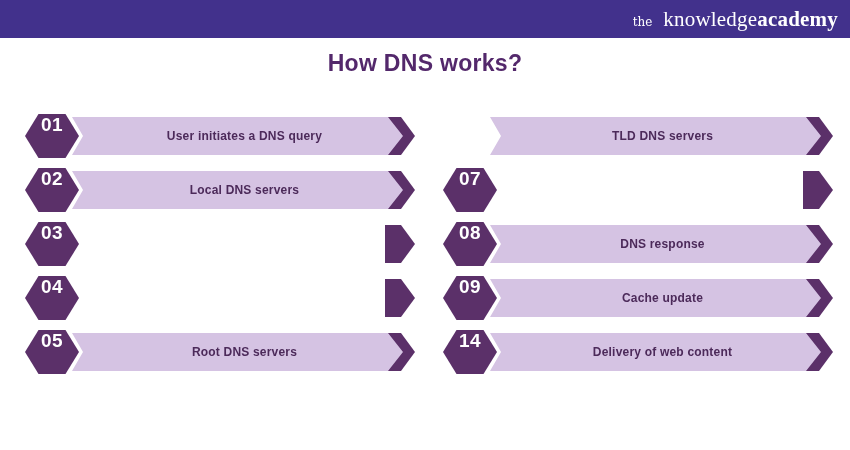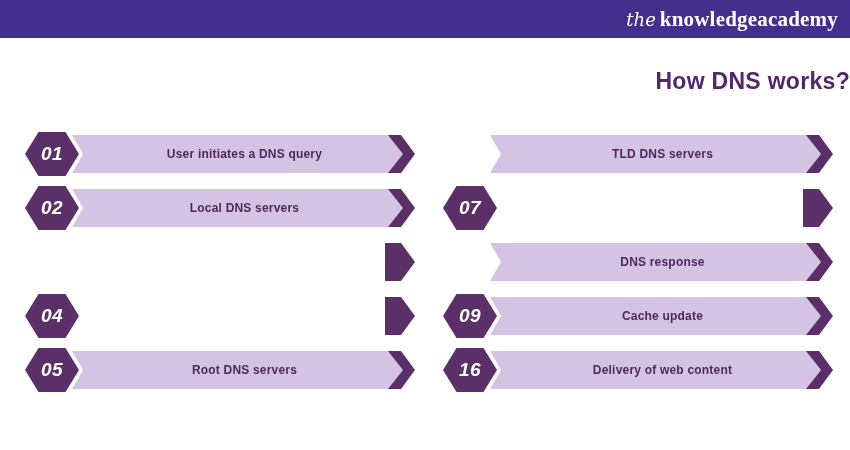--- a/index.html
+++ b/index.html
@@ -28,31 +28,30 @@
   .logo{
     color:#ffffff;
     font-family:"Liberation Serif",serif;
     font-size:21px;
     line-height:1;
     display:flex;
     align-items:baseline;
     white-space:nowrap;
   }
   .logo .the{
-    font-style:italic;
-    font-size:18px;
-    margin-right:4px;
+    font-size:12px;
+    margin-right:11px;
     font-family:"DejaVu Serif",serif;
   }
-  .logo .knowledge{font-weight:bold;letter-spacing:0.2px;}
+  .logo .knowledge{font-weight:normal;letter-spacing:0.2px;}
   .logo .academy{font-weight:bold;letter-spacing:0.2px;}
   
   .title{
-    margin-top:30px;
-    text-align:right;
+    margin-top:12px;
+    text-align:center;
     font-size:23px;
     font-weight:bold;
     color:var(--title-color);
     letter-spacing:0.3px;
   }
   
   .columns{
     display:flex;
     gap:28px;
     padding:0 17px 0 25px;
@@ -94,21 +93,21 @@
     width:60px;height:50px;
     background:#ffffff;
     clip-path:polygon(25% 0,75% 0,100% 50%,75% 100%,25% 100%,0 50%);
     display:flex;align-items:center;justify-content:center;
     z-index:3;
   }
   .hex{
     width:54px;height:44px;
     background:var(--shape-dark);
     clip-path:polygon(25% 0,75% 0,100% 50%,75% 100%,25% 100%,0 50%);
-    display:flex;align-items:center;justify-content:center;font-style:italic;
+    display:flex;justify-content:center;
   }
   .hex .num{
     color:#ffffff;
     font-size:19px;
     font-weight:bold;
     letter-spacing:0.5px;
   }
 </style>
 </head>
 <body>
@@ -144,20 +143,25 @@
     </div>
     <div class="hex-outer">
       <div class="hex">
         <span class="num">02</span>
       </div>
     </div>
   </div>
 
   <div class="row">
     <div class="chev"></div>
+    <div class="hex-outer">
+      <div class="hex">
+        <span class="num">03</span>
+      </div>
+    </div>
   </div>
 
   <div class="row">
     <div class="chev"></div>
     <div class="hex-outer">
       <div class="hex">
         <span class="num">04</span>
       </div>
     </div>
   </div>
@@ -189,20 +193,25 @@
         <span class="num">07</span>
       </div>
     </div>
   </div>
 
   <div class="row">
     <div class="chev"></div>
     <div class="bar">
       <span class="label">DNS response</span>
     </div>
+    <div class="hex-outer">
+      <div class="hex">
+        <span class="num">08</span>
+      </div>
+    </div>
   </div>
 
   <div class="row">
     <div class="chev"></div>
     <div class="bar">
       <span class="label">Cache update</span>
     </div>
     <div class="hex-outer">
       <div class="hex">
         <span class="num">09</span>
@@ -210,18 +219,18 @@
     </div>
   </div>
 
   <div class="row">
     <div class="chev"></div>
     <div class="bar">
       <span class="label">Delivery of web content</span>
     </div>
     <div class="hex-outer">
       <div class="hex">
-        <span class="num">16</span>
+        <span class="num">14</span>
       </div>
     </div>
   </div>
 </div>
 </div>
 
 </body></html>

